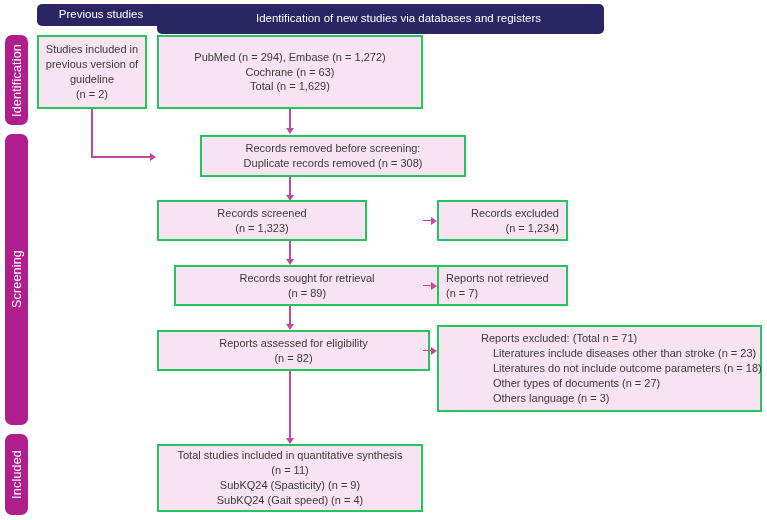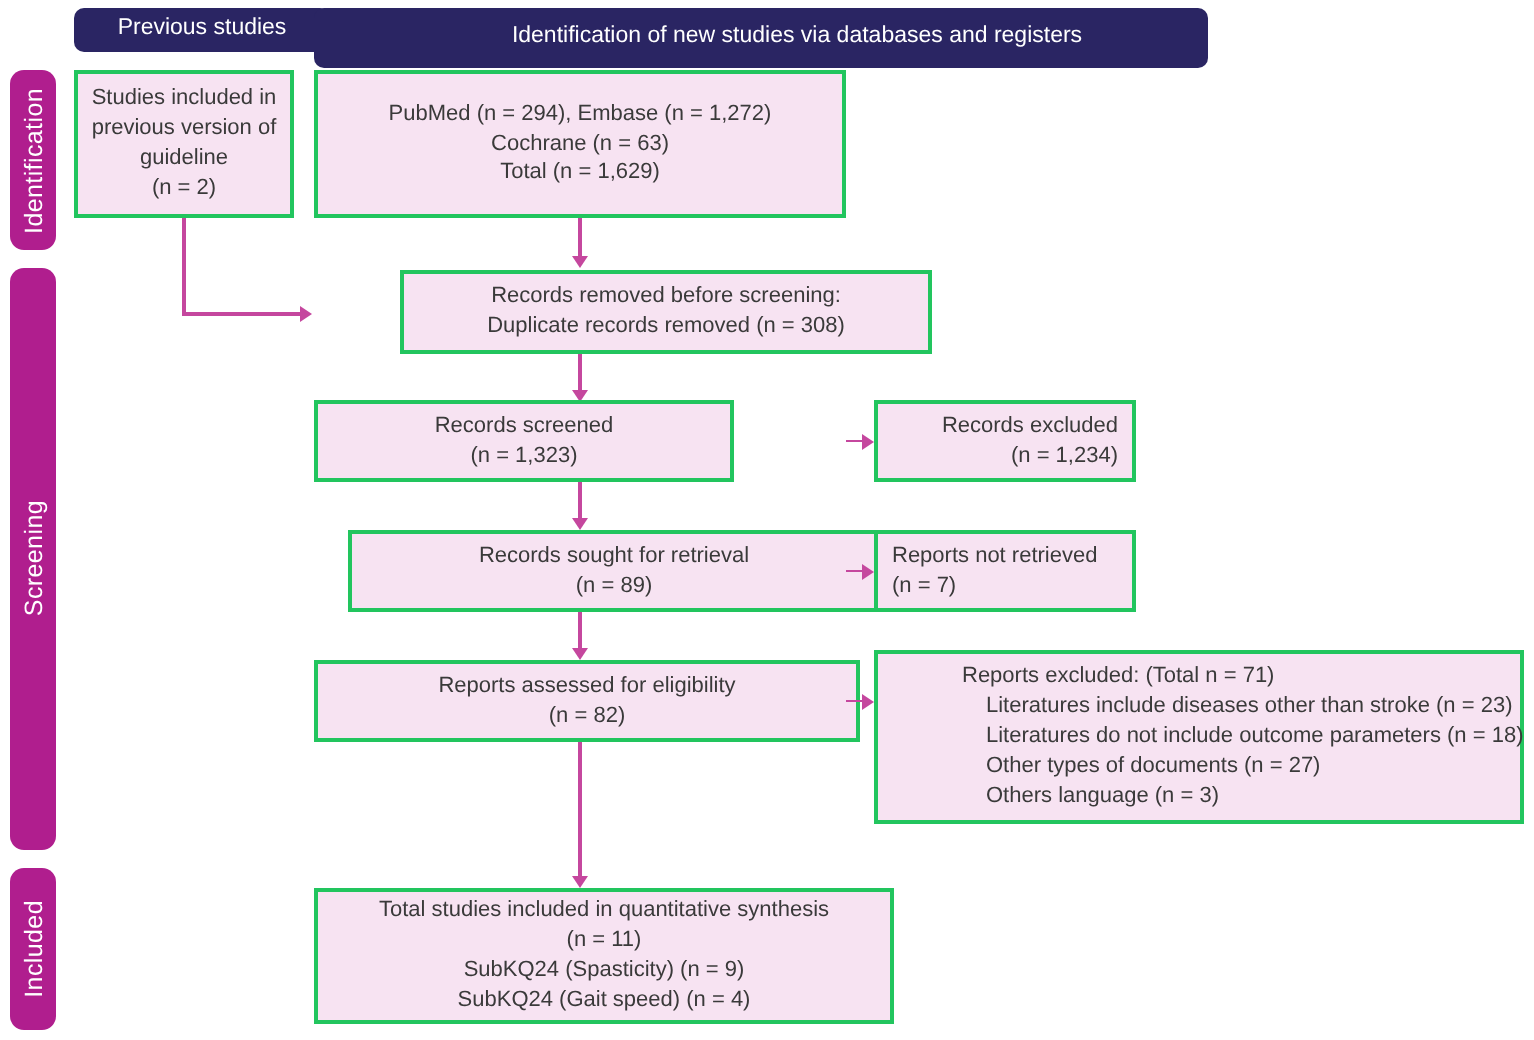--- a/index.html
+++ b/index.html
@@ -187,20 +187,20 @@
     <span class="line">Reports excluded: (Total n = 71)</span>
     <span class="line indent">Literatures include diseases other than stroke (n = 23)</span>
     <span class="line indent">Literatures do not include outcome parameters (n = 18)</span>
     <span class="line indent">Other types of documents (n = 27)</span>
     <span class="line indent">Others language (n = 3)</span>
   </div>
 
   <div class="conn v" style="left:289px; top:371px; height:71px;"></div>
   <div class="arrow-down" style="left:285.7px; top:438px;"></div>
 
-  <div class="node center" style="left:157px; top:444px; width:290px; height:68px;">
+  <div class="node center" style="left:157px; top:444px; width:266px; height:68px;">
     <span class="line">Total studies included in quantitative synthesis</span>
     <span class="line">(n = 11)</span>
     <span class="line">SubKQ24 (Spasticity) (n = 9)</span>
     <span class="line">SubKQ24 (Gait speed) (n = 4)</span>
   </div>
 
 </div>
 
 </body></html>

